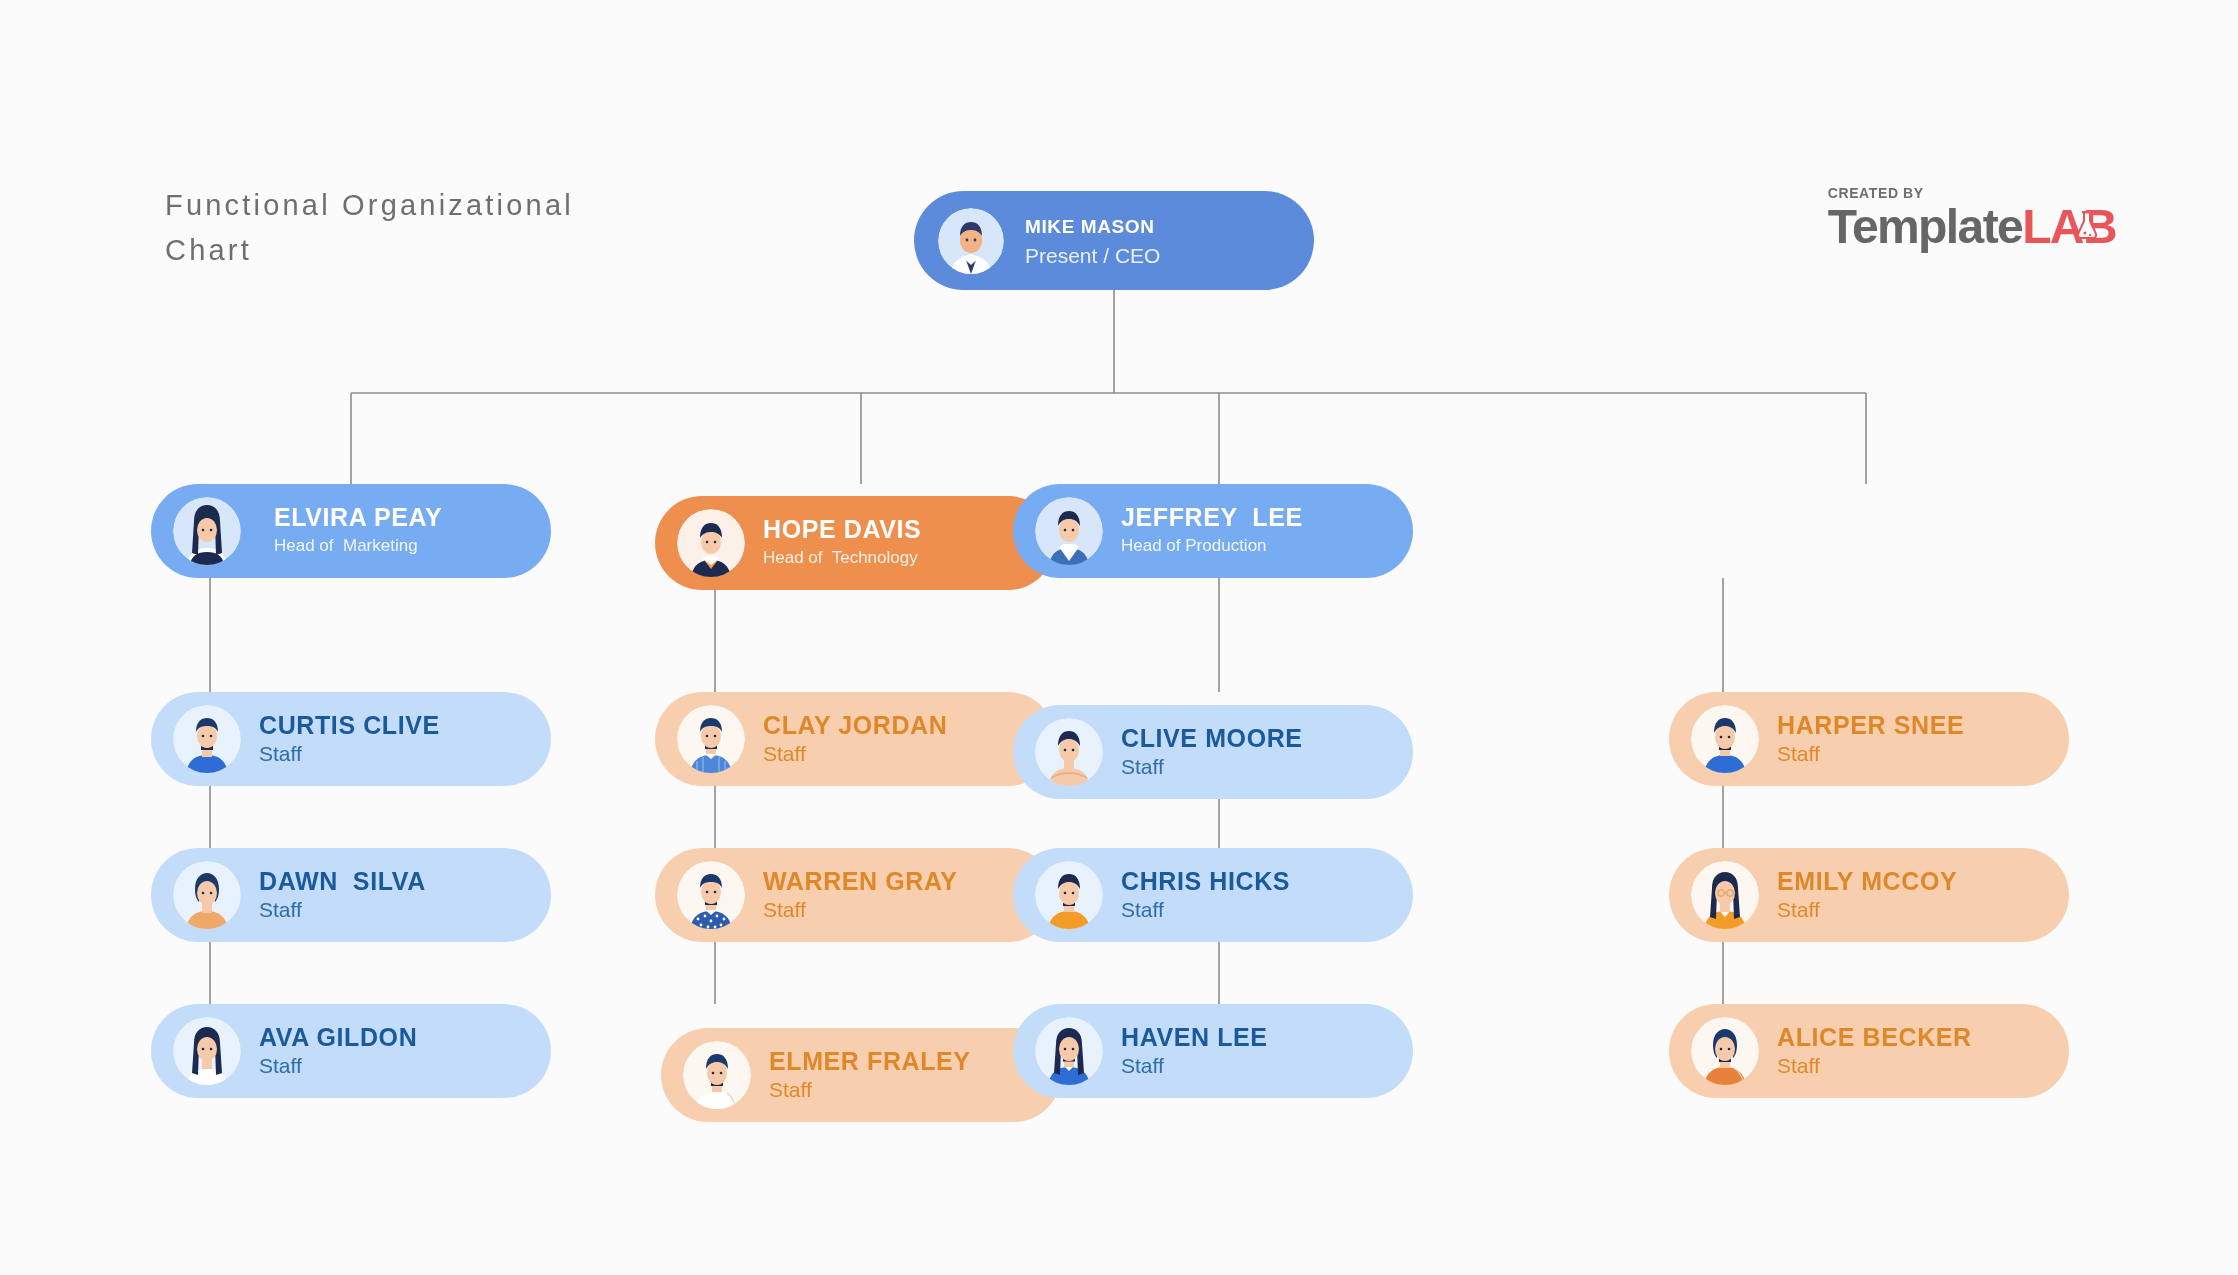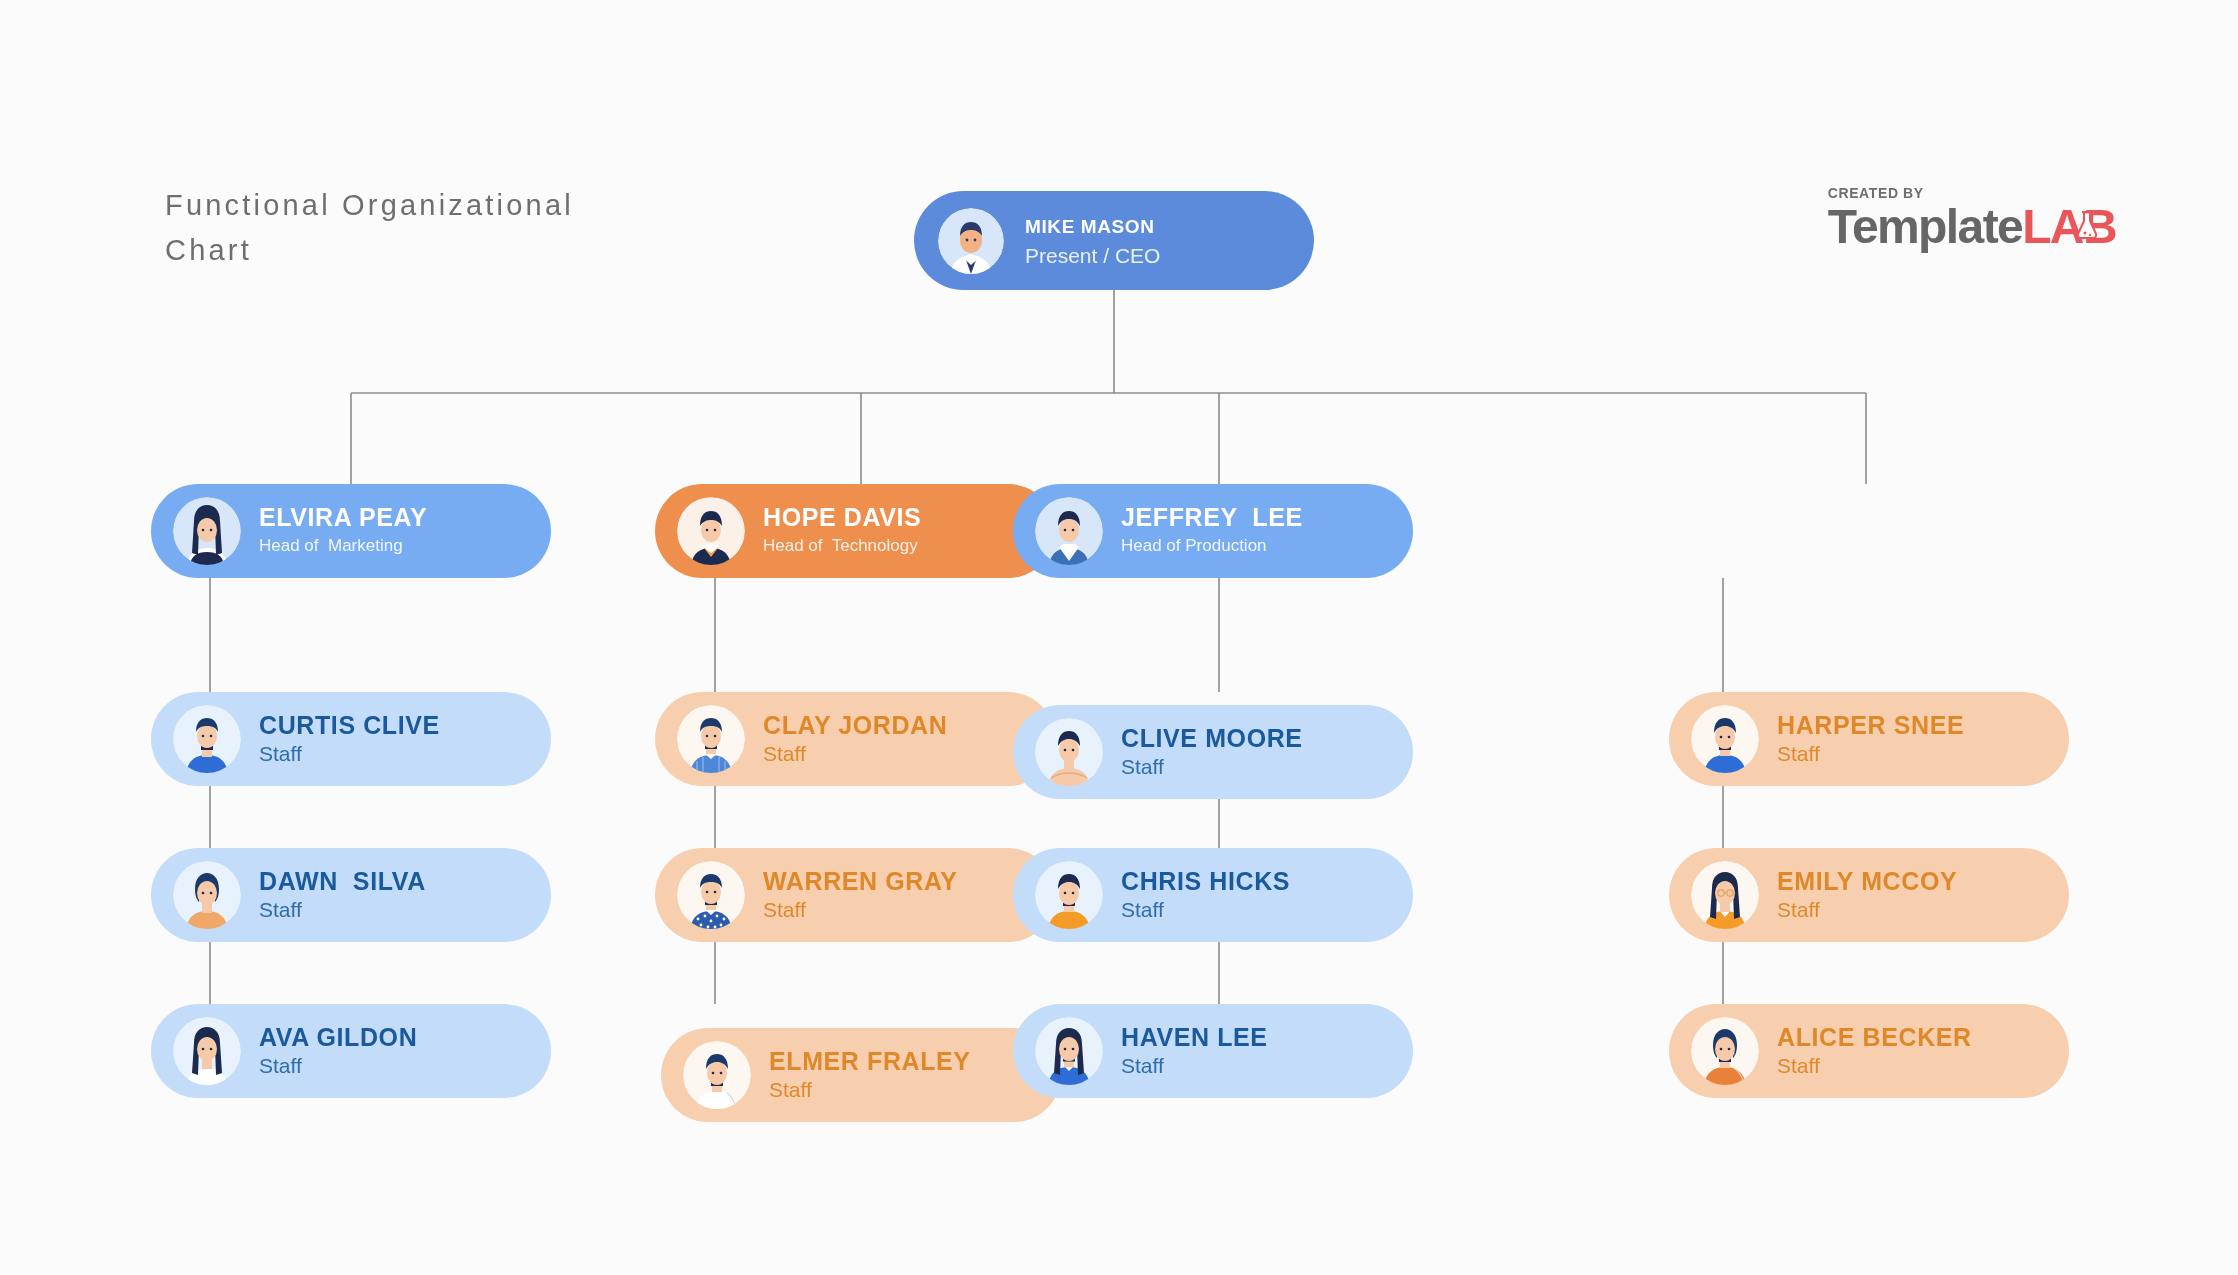--- a/index.html
+++ b/index.html
@@ -120,21 +120,21 @@
   
   .node.lv1 {
     width: 400px; height: 94px;
     padding-left: 22px;
   }
   .node.lv1 .avatar { width: 68px; height: 68px; }
   .node.lv1 .text { margin-left: 18px; }
   .node.lv1 .name { font-size: 25px; line-height: 30px; color: #FFFFFF; }
   .node.lv1 .role { font-size: 17px; line-height: 28px; color: #F2F6FD; }
   .node.lv1.blue { background: #77ACF2; }
-  .node.lv1.orange { background: #EE8F4E; }
+  .node.lv1.orange { background: #EE8F4E; margin-top: 12px; }
   .node.lv1.orange .role { color: #FDF0E6; }
 
   
   .node.lv2 {
     width: 400px; height: 94px;
     padding-left: 22px;
   }
   .node.lv2 .avatar { width: 68px; height: 68px; }
   .node.lv2 .text { margin-left: 18px; }
   .node.lv2 .name { font-size: 25px; line-height: 30px; }
@@ -212,21 +212,21 @@
         <circle cx="29" cy="32" r="1.4" fill="#2B3A6B"></circle>
         <circle cx="37" cy="32" r="1.4" fill="#2B3A6B"></circle>
       </svg>
     </div>
     <div class="text">
       <div class="name">MIKE MASON</div>
       <div class="role">Present / CEO</div>
     </div>
   </div>
 
-  <div class="node lv1 blue" style="left:151px; top:484px;">
+  <div class="node lv1 blue" style="left:151px; top:484px;gap:15px;">
     <div class="avatar">
       <svg viewBox="0 0 68 68">
         <circle cx="34" cy="34" r="34" fill="#D7E6F8"></circle>
         <path d="M14 68 c2-12 9-17 20-17 s18 5 20 17z" fill="#FFFFFF"></path>
         <path d="M17 68 c1-9 7-13 17-13 s16 4 17 13z" fill="#1B2A4E"></path>
         <path d="M21 24 c0-11 6-16 13-16 s13 5 13 16 l2 32 -6 2 -1-30 -16 0 -1 30 -6-2z" fill="#1B2A4E"></path>
         <ellipse cx="34" cy="33" rx="10" ry="12" fill="#F6C9A8"></ellipse>
         <circle cx="30" cy="33" r="1.3" fill="#1B2A4E"></circle>
         <circle cx="38" cy="33" r="1.3" fill="#1B2A4E"></circle>
       </svg>

